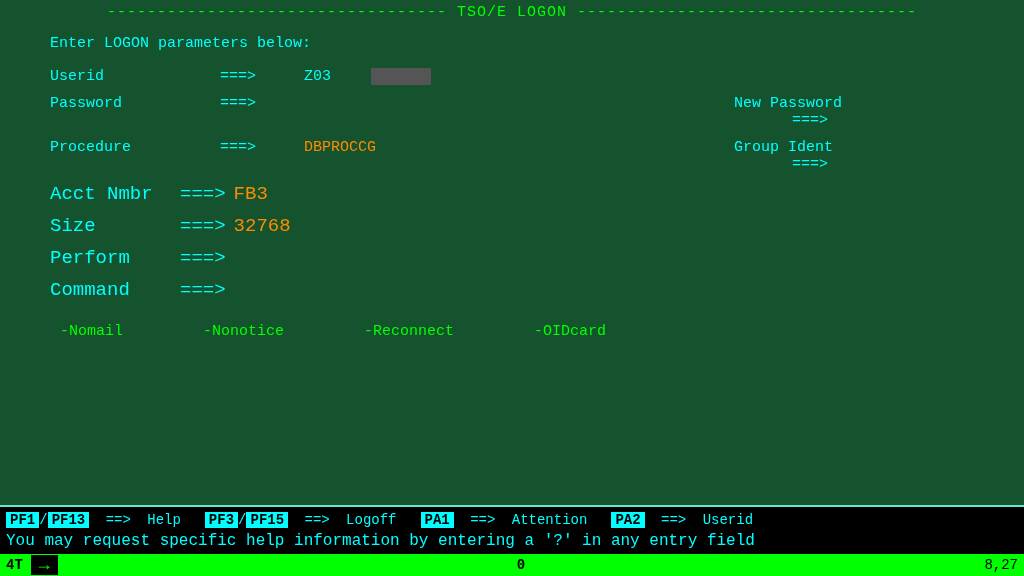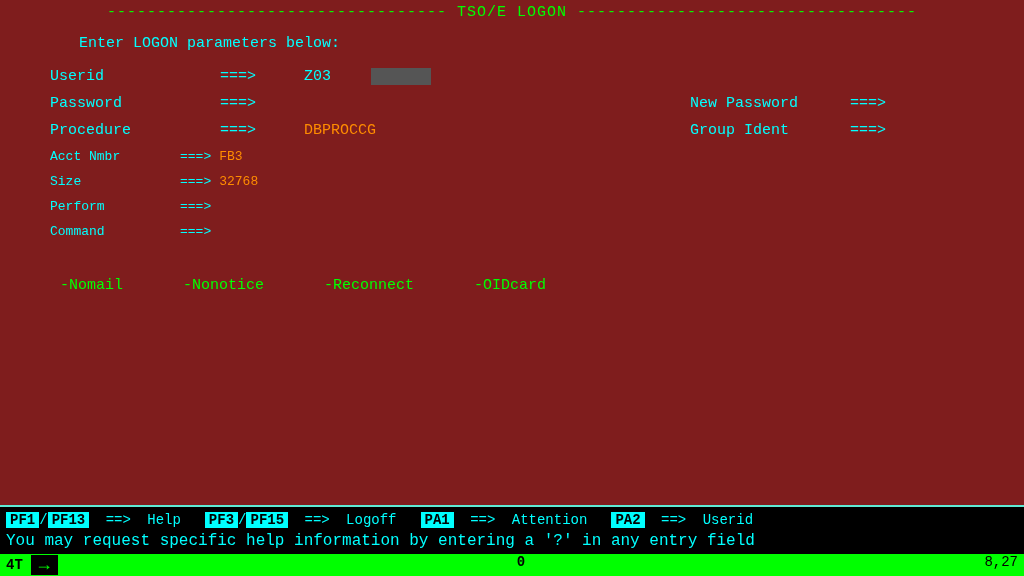--- a/index.html
+++ b/index.html
@@ -8,21 +8,21 @@
       font-family: 'Courier New', Courier, monospace;
       font-size: 15px;
       width: 1024px;
       height: 576px;
       overflow: hidden;
       position: relative;
     }
     .screen {
       width: 1024px;
       height: 576px;
-      background: #7f1d1d;
+      background: #14532d;
       color: #00ffff;
       display: flex;
       flex-direction: column;
     }
     .top-border {
       color: #00ff00;
       padding: 4px 0 2px 0;
       text-align: center;
       letter-spacing: 1px;
       font-size: 15px;
@@ -32,42 +32,42 @@
       padding: 12px 50px 0 50px;
       display: flex;
       flex-direction: column;
     }
     .header-row {
       display: flex;
       justify-content: space-between;
       margin-bottom: 16px;
       color: #00ffff;
       font-size: 15px;
-      margin-left: 29px;
     }
     .form-row {
       display: flex;
       align-items: center;
       margin-bottom: 10px;
-      font-size: 13px;
+      font-size: 19px;
     }
     .form-row-split {
       display: flex;
       justify-content: space-between;
       margin-bottom: 10px;
     }
     .left-side {
       display: flex;
       align-items: baseline;
       gap: 40px;
     }
     .right-side {
       display: flex;
-      align-items: flex-end;
+      align-items: center;
       padding-right: 80px;
+      flex-direction: column;
     }
     .label {
       color: #00ffff;
       width: 130px;
       display: inline-block;
     }
     .label-right {
       color: #00ffff;
       width: 160px;
       display: inline-block;
@@ -92,22 +92,22 @@
     .userid-prefix {
       color: #00ffff;
     }
     .options-row {
       margin-top: 8px;
       font-size: 15px;
       color: #00ffff;
     }
     .options-items {
       display: flex;
-      gap: 60px;
-      margin-top: 20px;
+      gap: 80px;
+      margin-top: 4px;
       padding-left: 10px;
     }
     .option-item {
       color: #00ff00;
       font-size: 15px;
     }
     .bottom-bar {
       background: #000;
       border-top: 2px solid #5eead4;
       padding: 3px 0 2px 0;
@@ -136,20 +136,21 @@
     }
     .help-text {
       padding: 2px 6px;
       color: #00ffff;
       font-size: 16px;
     }
     .status-bar {
       background: #00ff00;
       color: #000;
       display: flex;
+      align-items: center;
       padding: 0 6px;
       height: 22px;
       font-size: 14px;
       font-weight: bold;
       justify-content: space-between;
     }
     .status-left {
       display: flex;
       align-items: center;
       gap: 8px;

